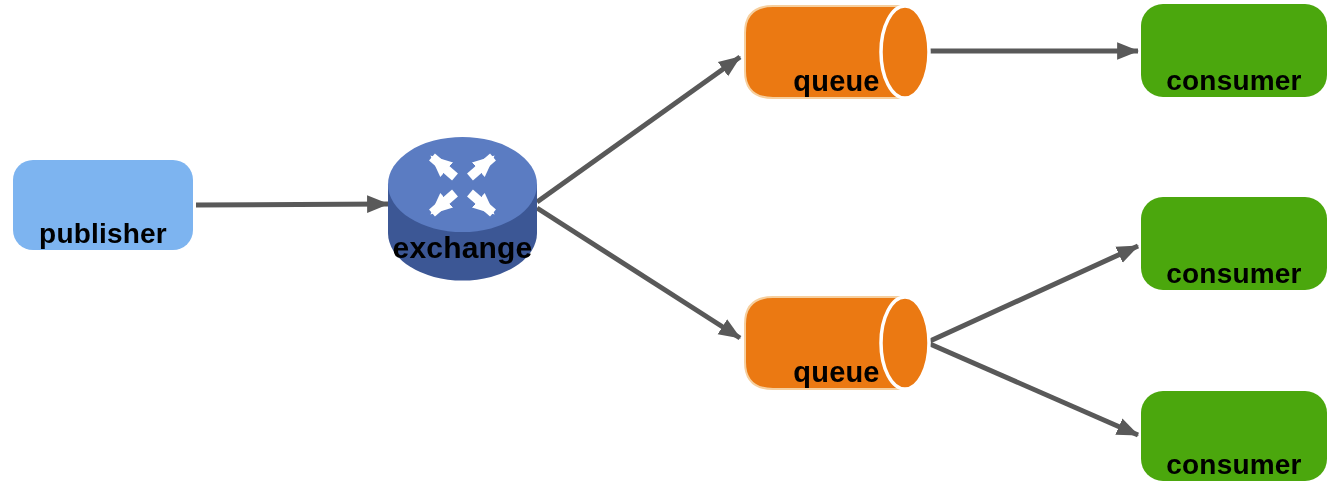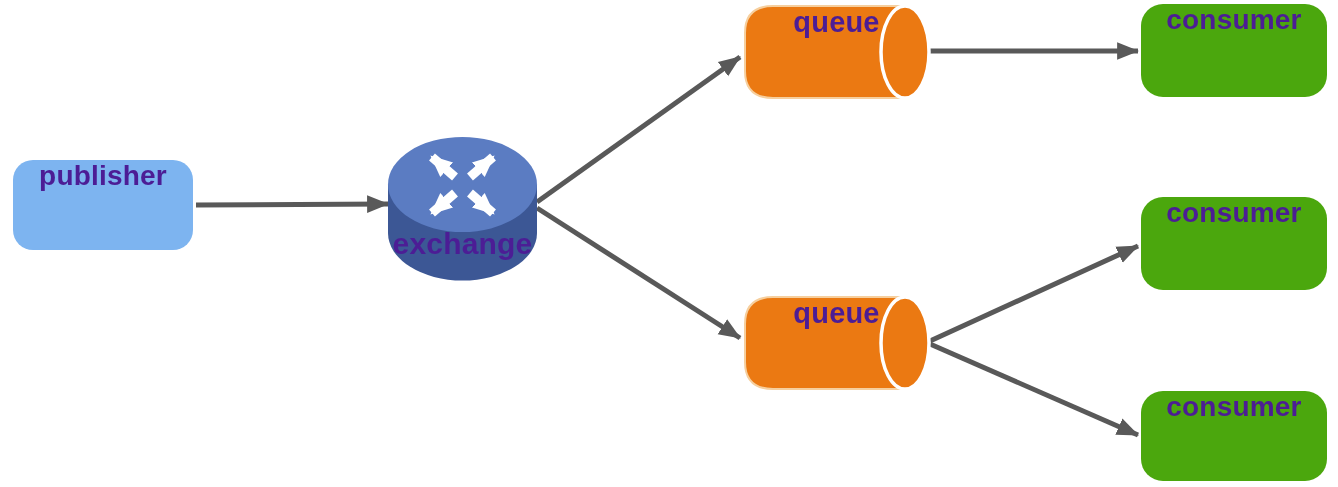--- a/index.html
+++ b/index.html
@@ -8,23 +8,23 @@
     width: 1338px;
     height: 487px;
     background: #ffffff;
     font-family: "Liberation Sans", sans-serif;
     overflow: hidden;
   }
   svg.layer { position: absolute; left: 0; top: 0; }
   .node {
     position: absolute;
     display: flex;
-    align-items: flex-start;
+    align-items: flex-end;
     justify-content: center;
-    color: #4c1d95;
+    color: #000000;
     font-weight: bold;
     font-size: 28px;
     letter-spacing: 0.2px;
   }
   .box { border-radius: 20px; }
   .node-publisher  { left: 13px;   top: 160px; width: 180px; height: 90px; }
   .consumer-top    { left: 1141px; top: 4px;   width: 186px; height: 93px; border-radius: 22px; }
   .consumer-middle { left: 1141px; top: 197px; width: 186px; height: 93px; border-radius: 22px; }
   .consumer-bottom { left: 1141px; top: 391px; width: 186px; height: 90px; border-radius: 22px; }
   .queue-top-label    { left: 745px; top: 6px;   width: 183px; height: 92px; font-size: 29px; }

